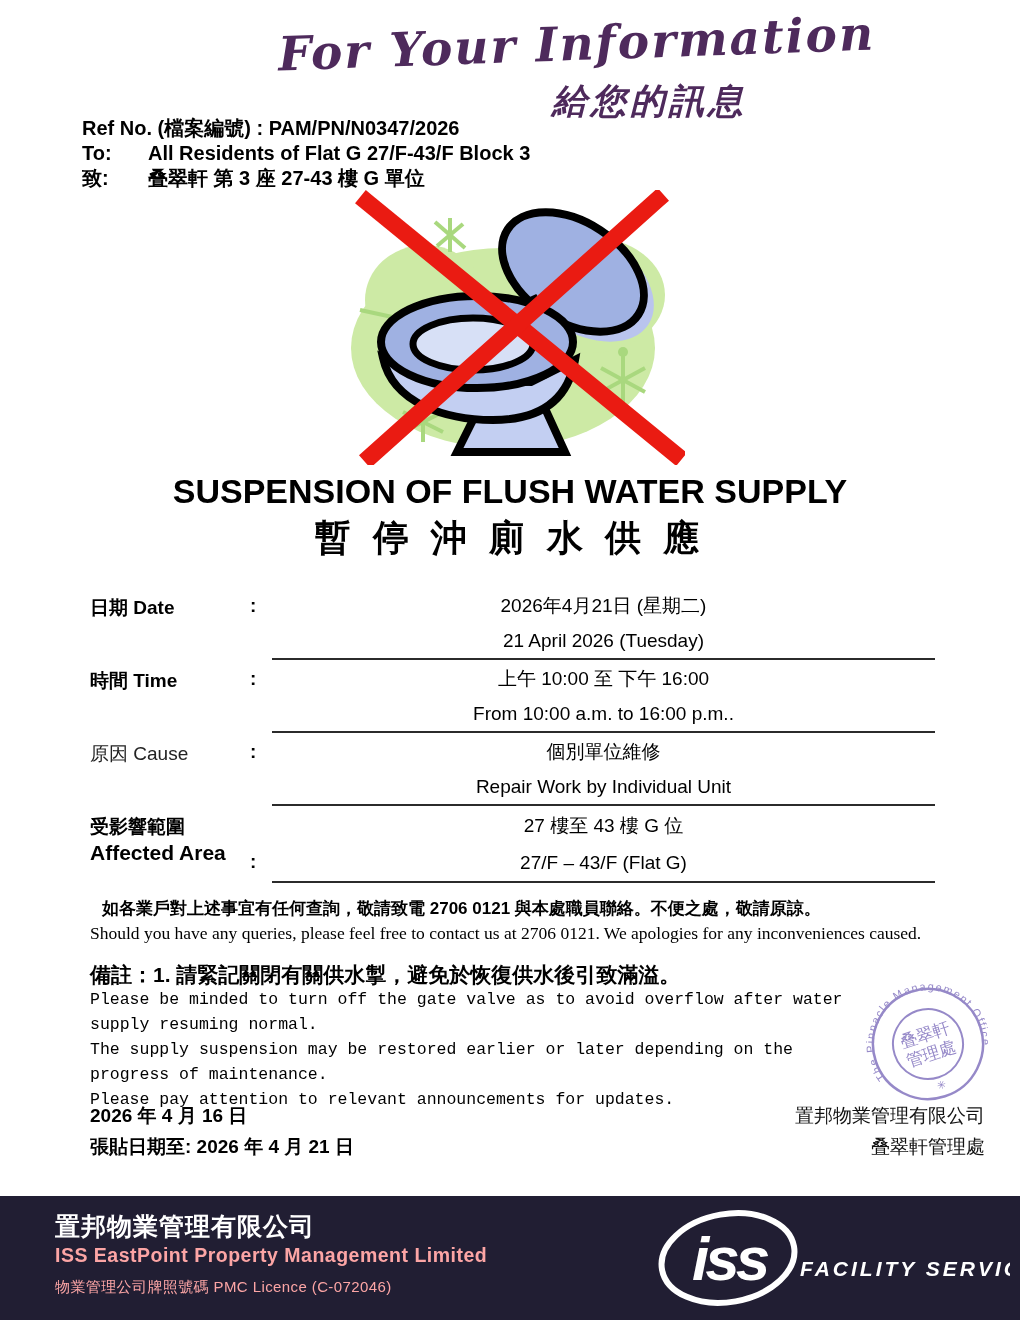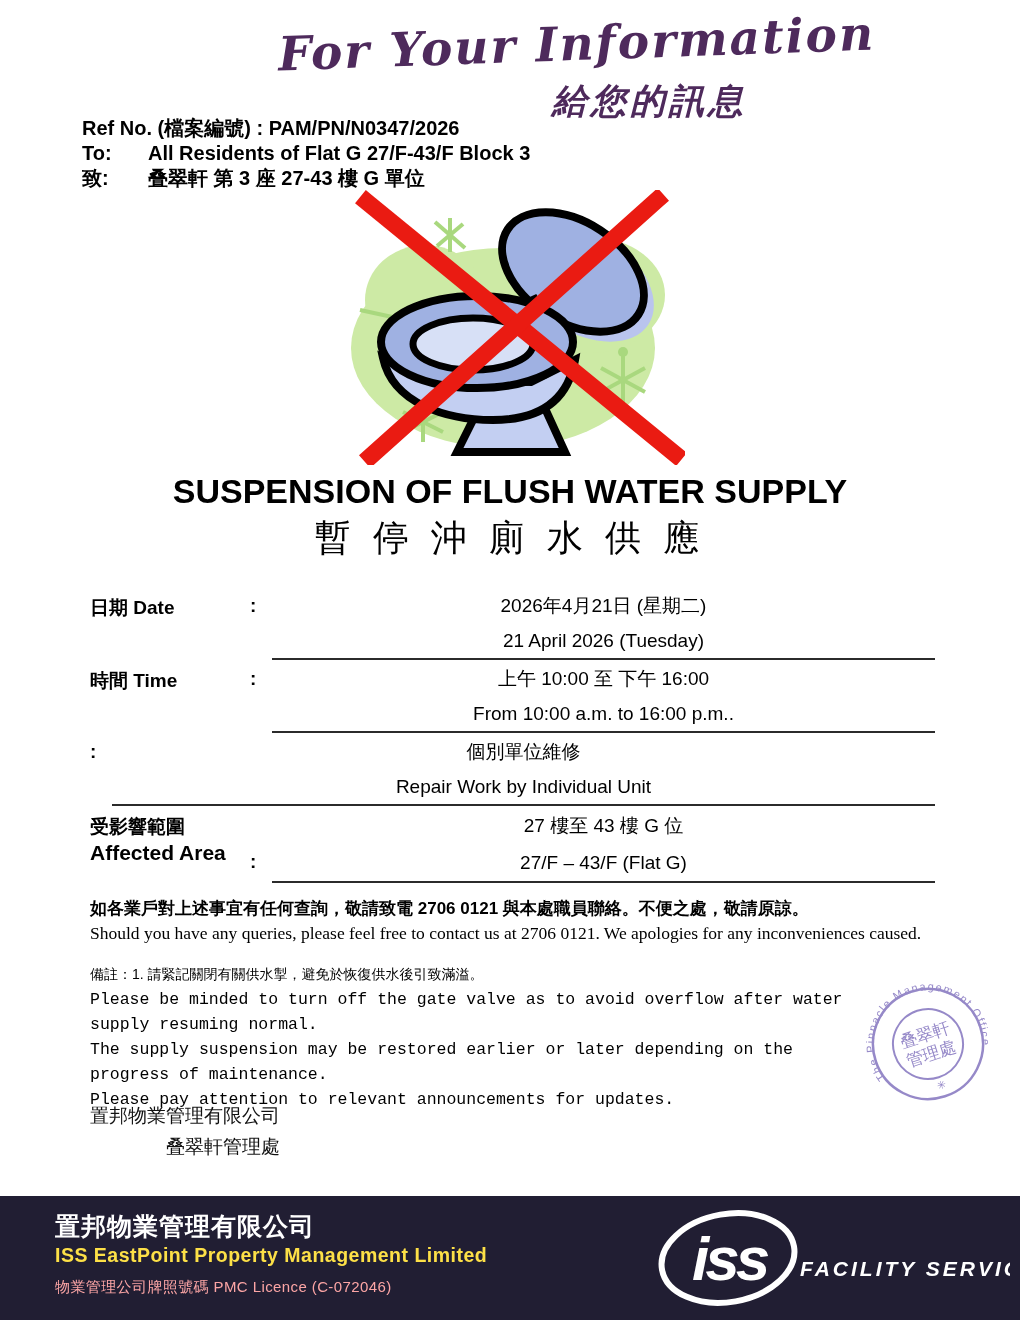--- a/index.html
+++ b/index.html
@@ -18,56 +18,56 @@
   .ref-row{display:flex;}
   .ref-cell-label{width:66px;flex:0 0 66px;}
 
   
   .illustration{position:absolute;left:335px;top:190px;}
 
   
   .title-en{position:absolute;top:472px;left:0;width:100%;text-align:center;
             font-size:34px;font-weight:bold;letter-spacing:0px;}
   .title-zh{position:absolute;top:514px;left:0;width:100%;text-align:center;
-            font-size:36px;font-weight:normal;letter-spacing:6px;}
+            font-size:36px;font-weight:bold;letter-spacing:6px;}
 
   
   .info-table{position:absolute;left:90px;top:588px;width:845px;}
   .info-row{display:flex;margin-bottom:1px;}
   .info-label{width:160px;flex:0 0 160px;font-size:19px;font-weight:bold;padding-top:7px;line-height:26px;}
   .info-label.regular{font-weight:normal;color:#222;}
   .info-label .area-en{font-size:21px;}
   .info-colon{width:22px;flex:0 0 22px;font-size:19px;font-weight:bold;padding-top:7px;}
   .info-colon.low{padding-top:44px;}
   .info-value{flex:1;border-bottom:2px solid #2b2b2b;text-align:center;}
   .vline{font-size:19px;line-height:35px;}
   .row4 .vline{line-height:37px;}
 
   
   .contact{position:absolute;left:90px;top:896px;width:850px;}
-  .contact-zh{font-size:17px;font-weight:bold;line-height:25px;}
+  .contact-zh{font-size:17px;font-weight:bold;line-height:25px;margin-left:12px;}
   .contact-en{font-family:"Liberation Serif","DejaVu Serif",serif;font-size:17.5px;line-height:25px;}
 
   
   .remarks{position:absolute;left:90px;top:962px;width:790px;}
-  .remark-zh{font-size:14px;font-weight:normal;line-height:25px;}
+  .remark-zh{font-size:21px;font-weight:bold;line-height:25px;}
   .remark-en{font-size:16.5px;line-height:25px;font-family:Liberation Mono, monospace;}
 
   
   .stamp{position:absolute;left:848px;top:978px;opacity:0.9;}
 
   
   .signoff{position:absolute;left:90px;top:1100px;width:895px;display:flex;justify-content:space-between;}
   .signoff-left{font-size:19px;font-weight:bold;line-height:31px;}
   .signoff-right{font-size:19px;line-height:31px;text-align:right;color:#111;}
 
   
   .footer{position:absolute;left:0;top:1196px;width:1020px;height:124px;background:#211e33;}
   .footer-company-zh{position:absolute;left:55px;top:14px;font-size:25px;font-weight:bold;color:#fff;letter-spacing:1px;}
-  .footer-company-en{position:absolute;left:55px;top:48px;font-size:19.5px;font-weight:bold;color:#fde047;letter-spacing:0.5px;}
+  .footer-company-en{position:absolute;left:55px;top:48px;font-size:19.5px;font-weight:bold;color:#fca5a5;letter-spacing:0.5px;}
   .footer-licence{position:absolute;left:55px;top:82px;font-size:15px;color:#fca5a5;letter-spacing:0.4px;}
   .footer-logo{position:absolute;left:650px;top:4px;}
 </style>
 </head>
 <body>
 
 <div class="page">
 
   <div class="fyi-script">For Your Information</div>
   <div class="fyi-zh">給您的訊息</div>
@@ -146,20 +146,21 @@
     <div class="info-row">
       <div class="info-label">時間  Time</div>
       <div class="info-colon">:</div>
       <div class="info-value">
         <div class="vline">上午 10:00 至 下午 16:00</div>
         <div class="vline">From 10:00 a.m. to 16:00 p.m..</div>
       </div>
     </div>
 
     <div class="info-row">
+      <div class="info-label regular">原因  Cause</div>
       <div class="info-colon">:</div>
       <div class="info-value">
         <div class="vline">個別單位維修</div>
         <div class="vline">Repair Work by Individual Unit</div>
       </div>
     </div>
 
     <div class="info-row row4">
       <div class="info-label">
         <div>受影響範圍</div>
@@ -195,20 +196,24 @@
           <textPath href="#stampRing" startOffset="50%" text-anchor="middle">The Pinnacle Management Office</textPath>
         </text>
         <text x="80" y="62" font-size="17" fill="#8b7dc3" stroke="none" text-anchor="middle">叠翠軒</text>
         <text x="80" y="82" font-size="17" fill="#8b7dc3" stroke="none" text-anchor="middle">管理處</text>
         <text x="80" y="113" font-size="11" fill="#8b7dc3" stroke="none" text-anchor="middle">✳</text>
       </g>
     </svg>
   </div>
 
   <div class="signoff">
+    <div class="signoff-left">
+      <div>2026 年 4 月 16 日</div>
+      <div>張貼日期至: 2026 年 4 月 21 日</div>
+    </div>
     <div class="signoff-right">
       <div>置邦物業管理有限公司</div>
       <div>叠翠軒管理處</div>
     </div>
   </div>
 
   <div class="footer">
     <div class="footer-company-zh">置邦物業管理有限公司</div>
     <div class="footer-company-en">ISS EastPoint Property Management Limited</div>
     <div class="footer-licence">物業管理公司牌照號碼  PMC Licence (C-072046)</div>

